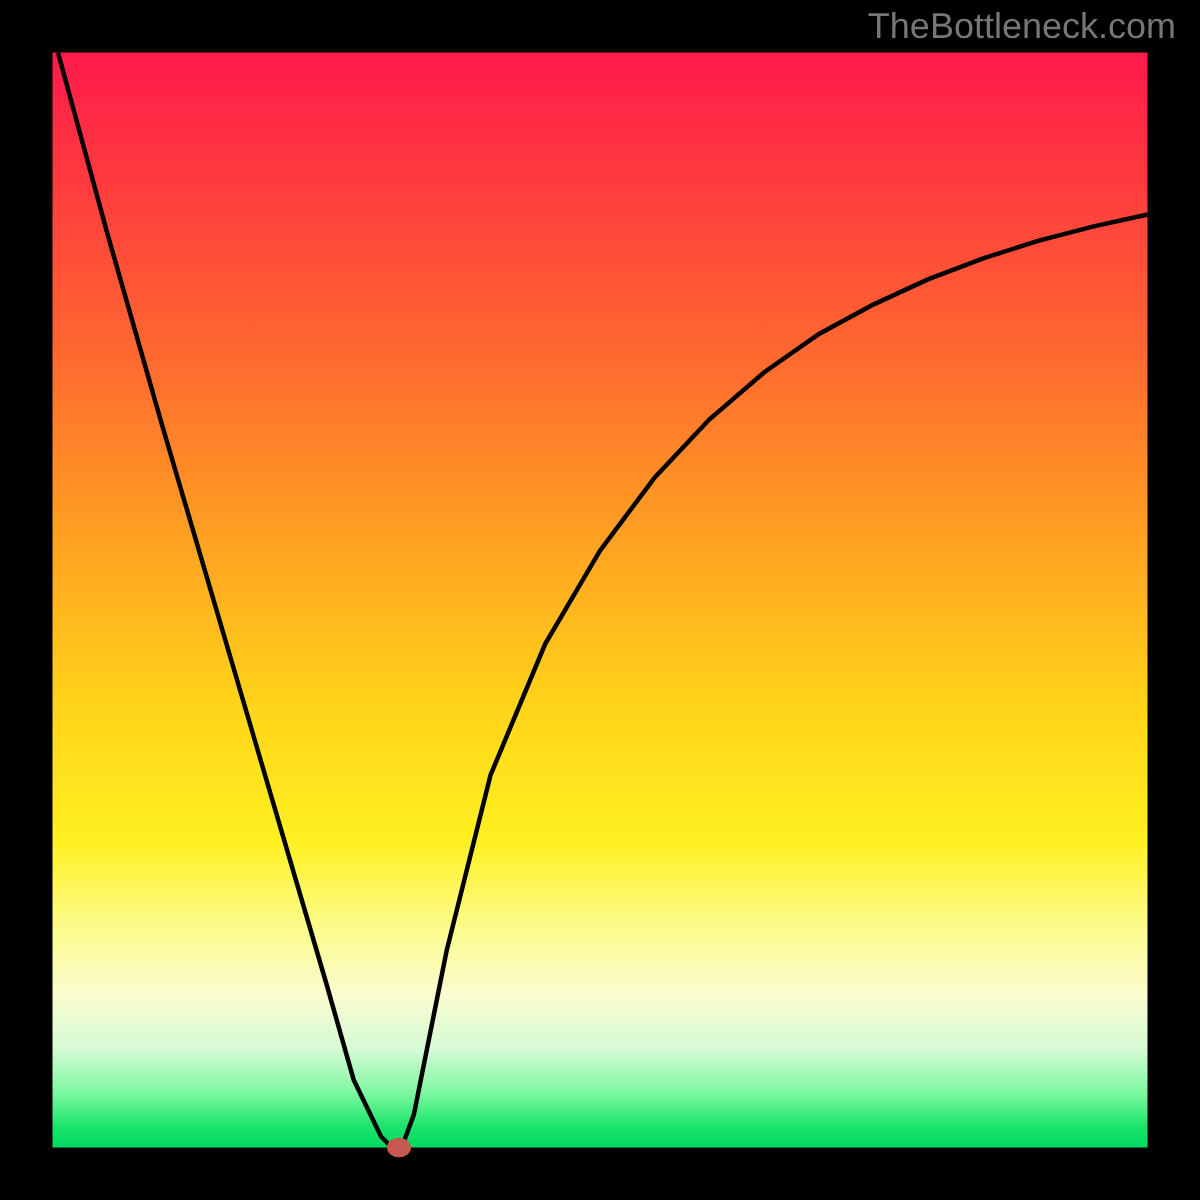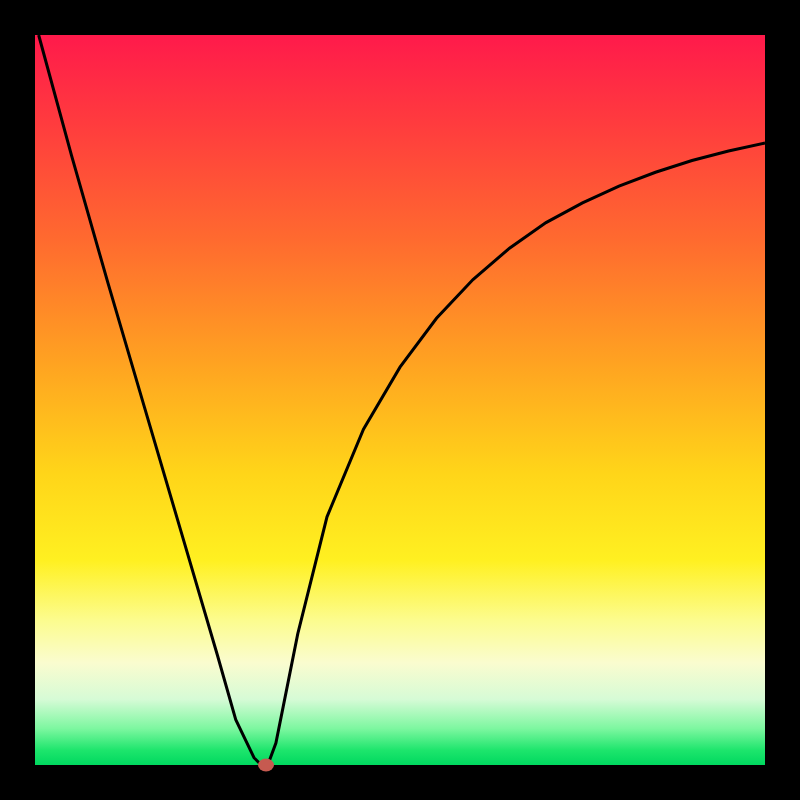--- a/index.html
+++ b/index.html
@@ -55,19 +55,20 @@
     height: 13px;
     border-radius: 50% / 50%;
     background: #c65a50;
     transform: translate(-50%, -50%);
   }
 </style>
 </head>
 <body>
 
 <div class="frame">
+  <div class="watermark">TheBottleneck.com</div>
   <div class="plot-area">
     <svg class="curve" viewBox="0 0 730 730" preserveAspectRatio="none">
       <path id="curve-path" d="M3.65 0.00 L36.50 120.45 L73.00 248.20 L109.50 372.30 L146.00 496.40 L182.50 620.50 L200.75 684.74 L219.00 722.70 L226.30 730.00 L229.95 730.00 L233.60 727.81 L240.90 708.10 L248.20 671.60 L262.80 598.60 L292.00 481.80 L328.50 394.20 L365.00 332.15 L401.50 283.24 L438.00 244.55 L474.50 213.16 L511.00 187.61 L547.50 167.90 L584.00 151.11 L620.50 137.24 L657.00 125.56 L693.50 116.07 L730.00 108.04" stroke="#000" stroke-width="3" fill="none"></path>
     </svg>
     <div class="marker" id="marker" style="left: 231.41px; top: 730px;"></div>
   </div>
 </div>
 
 </body></html>

